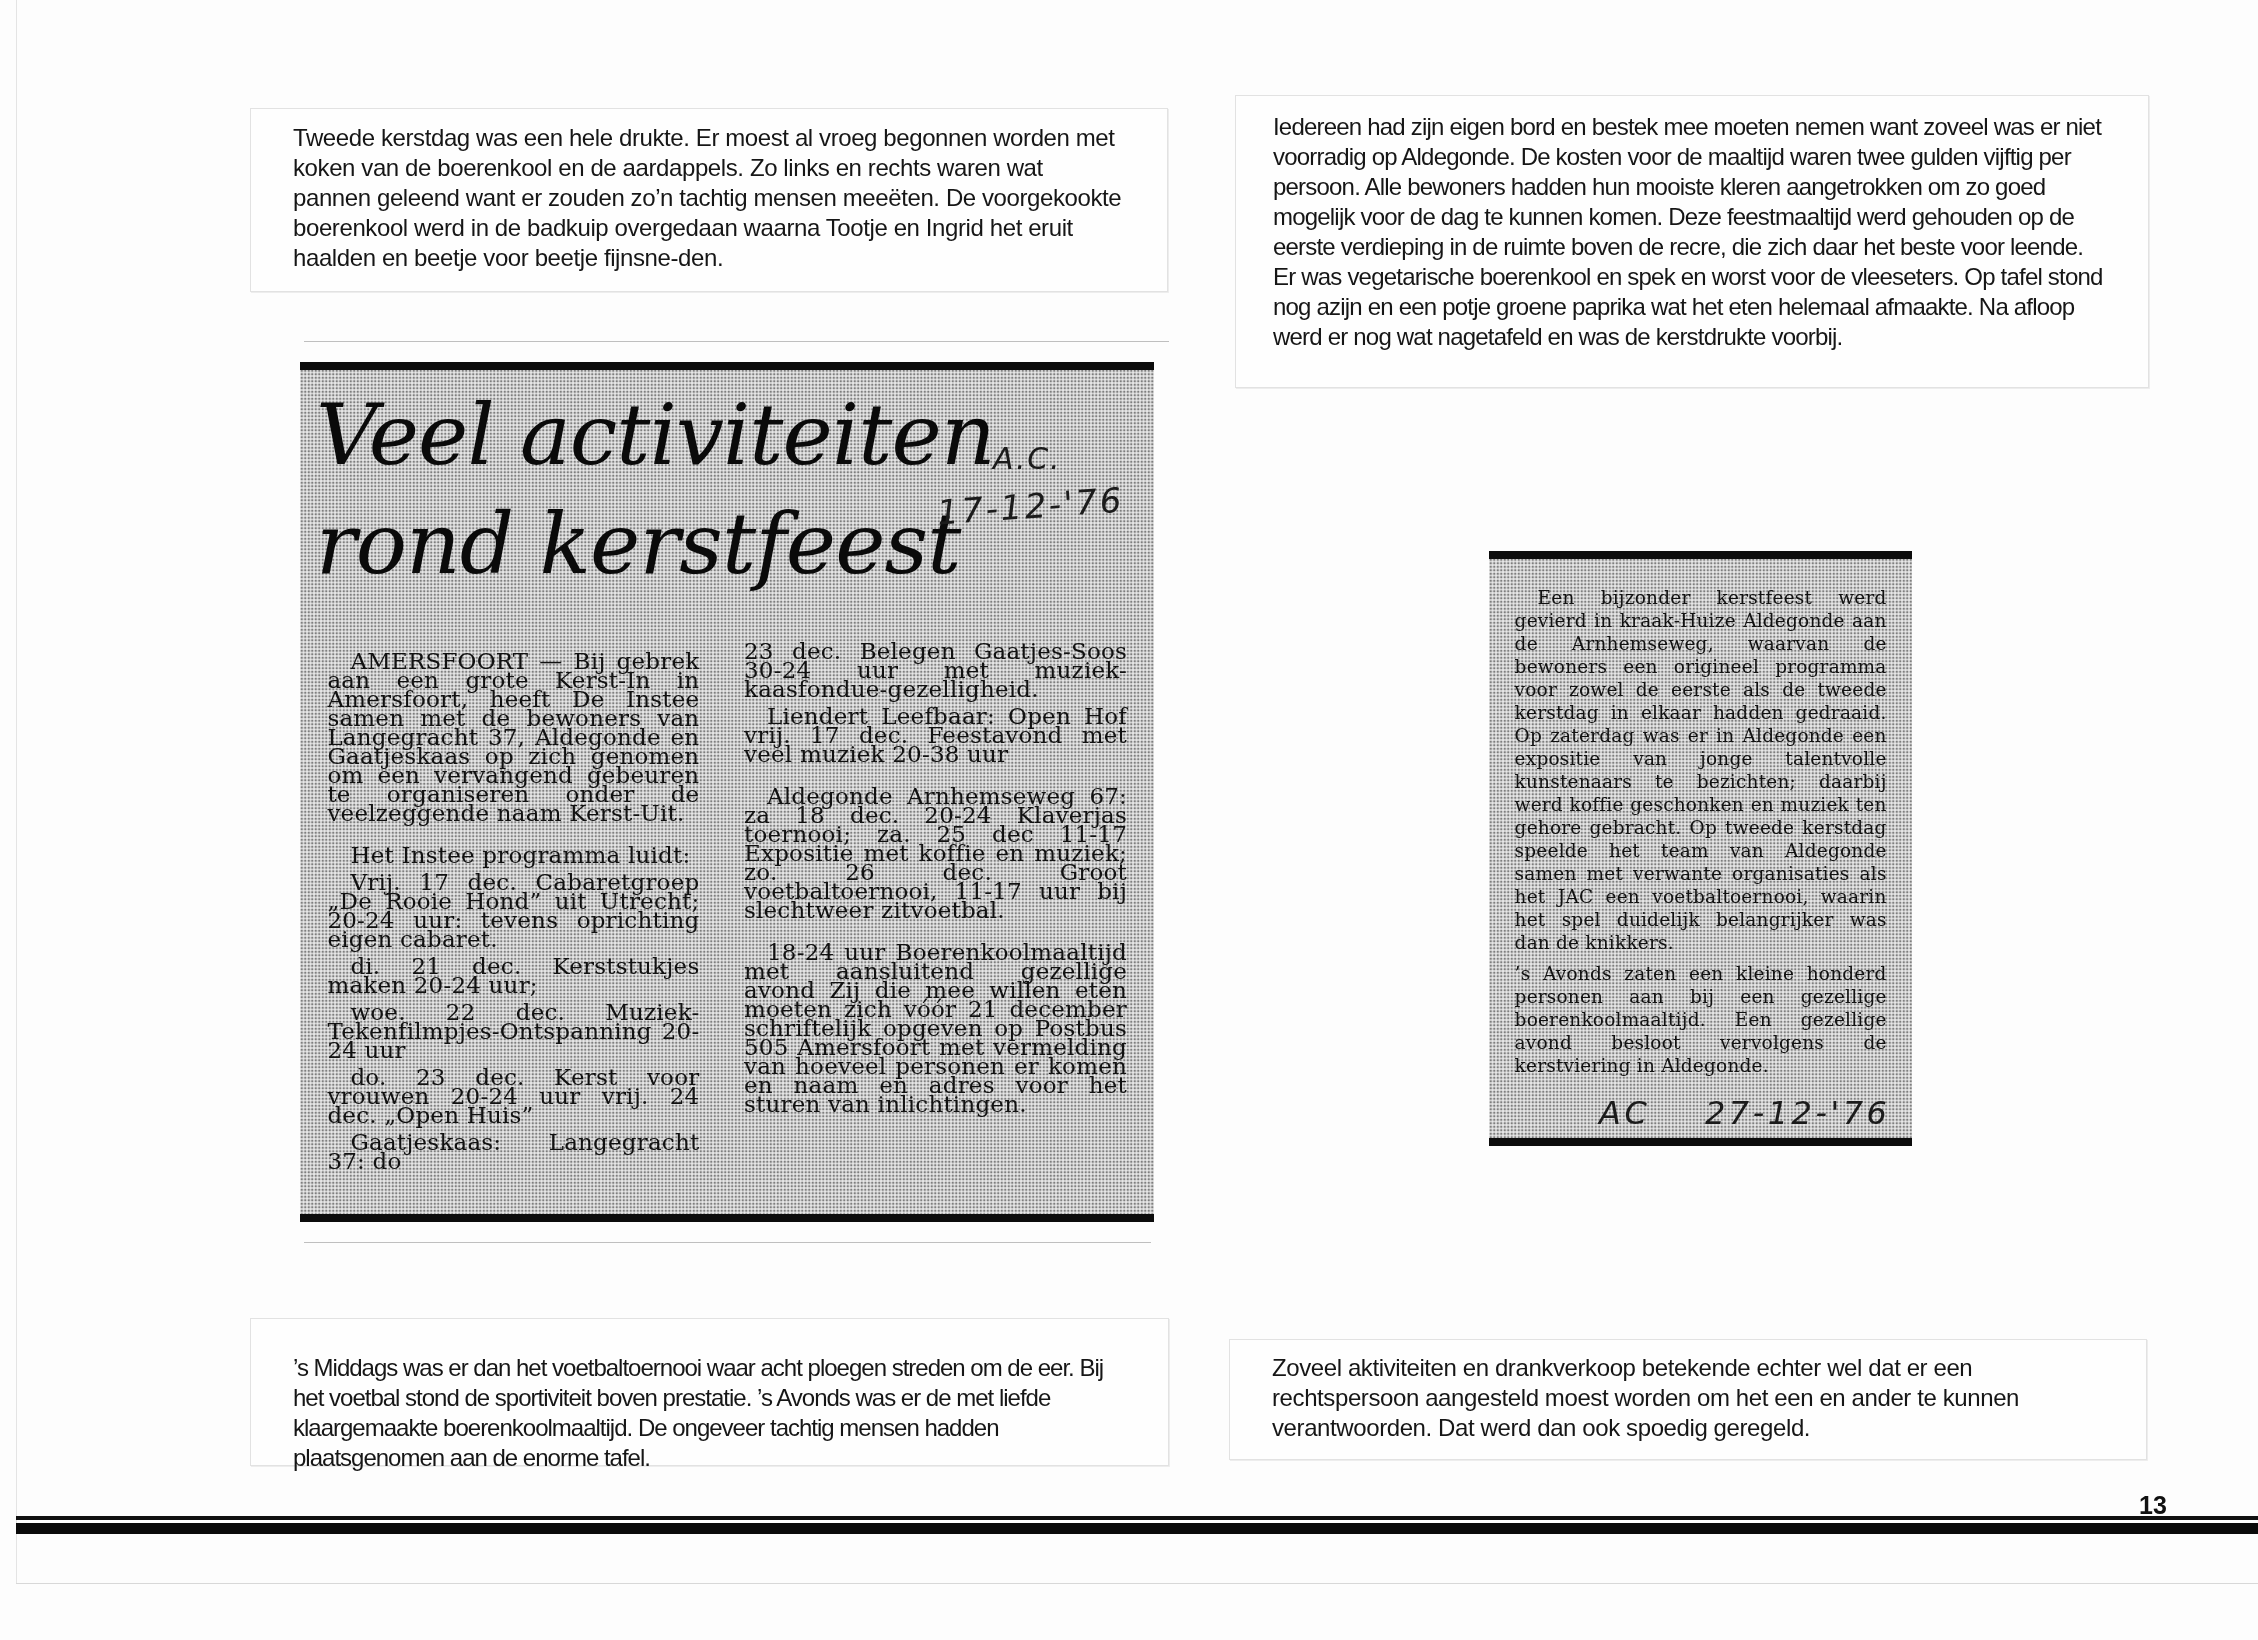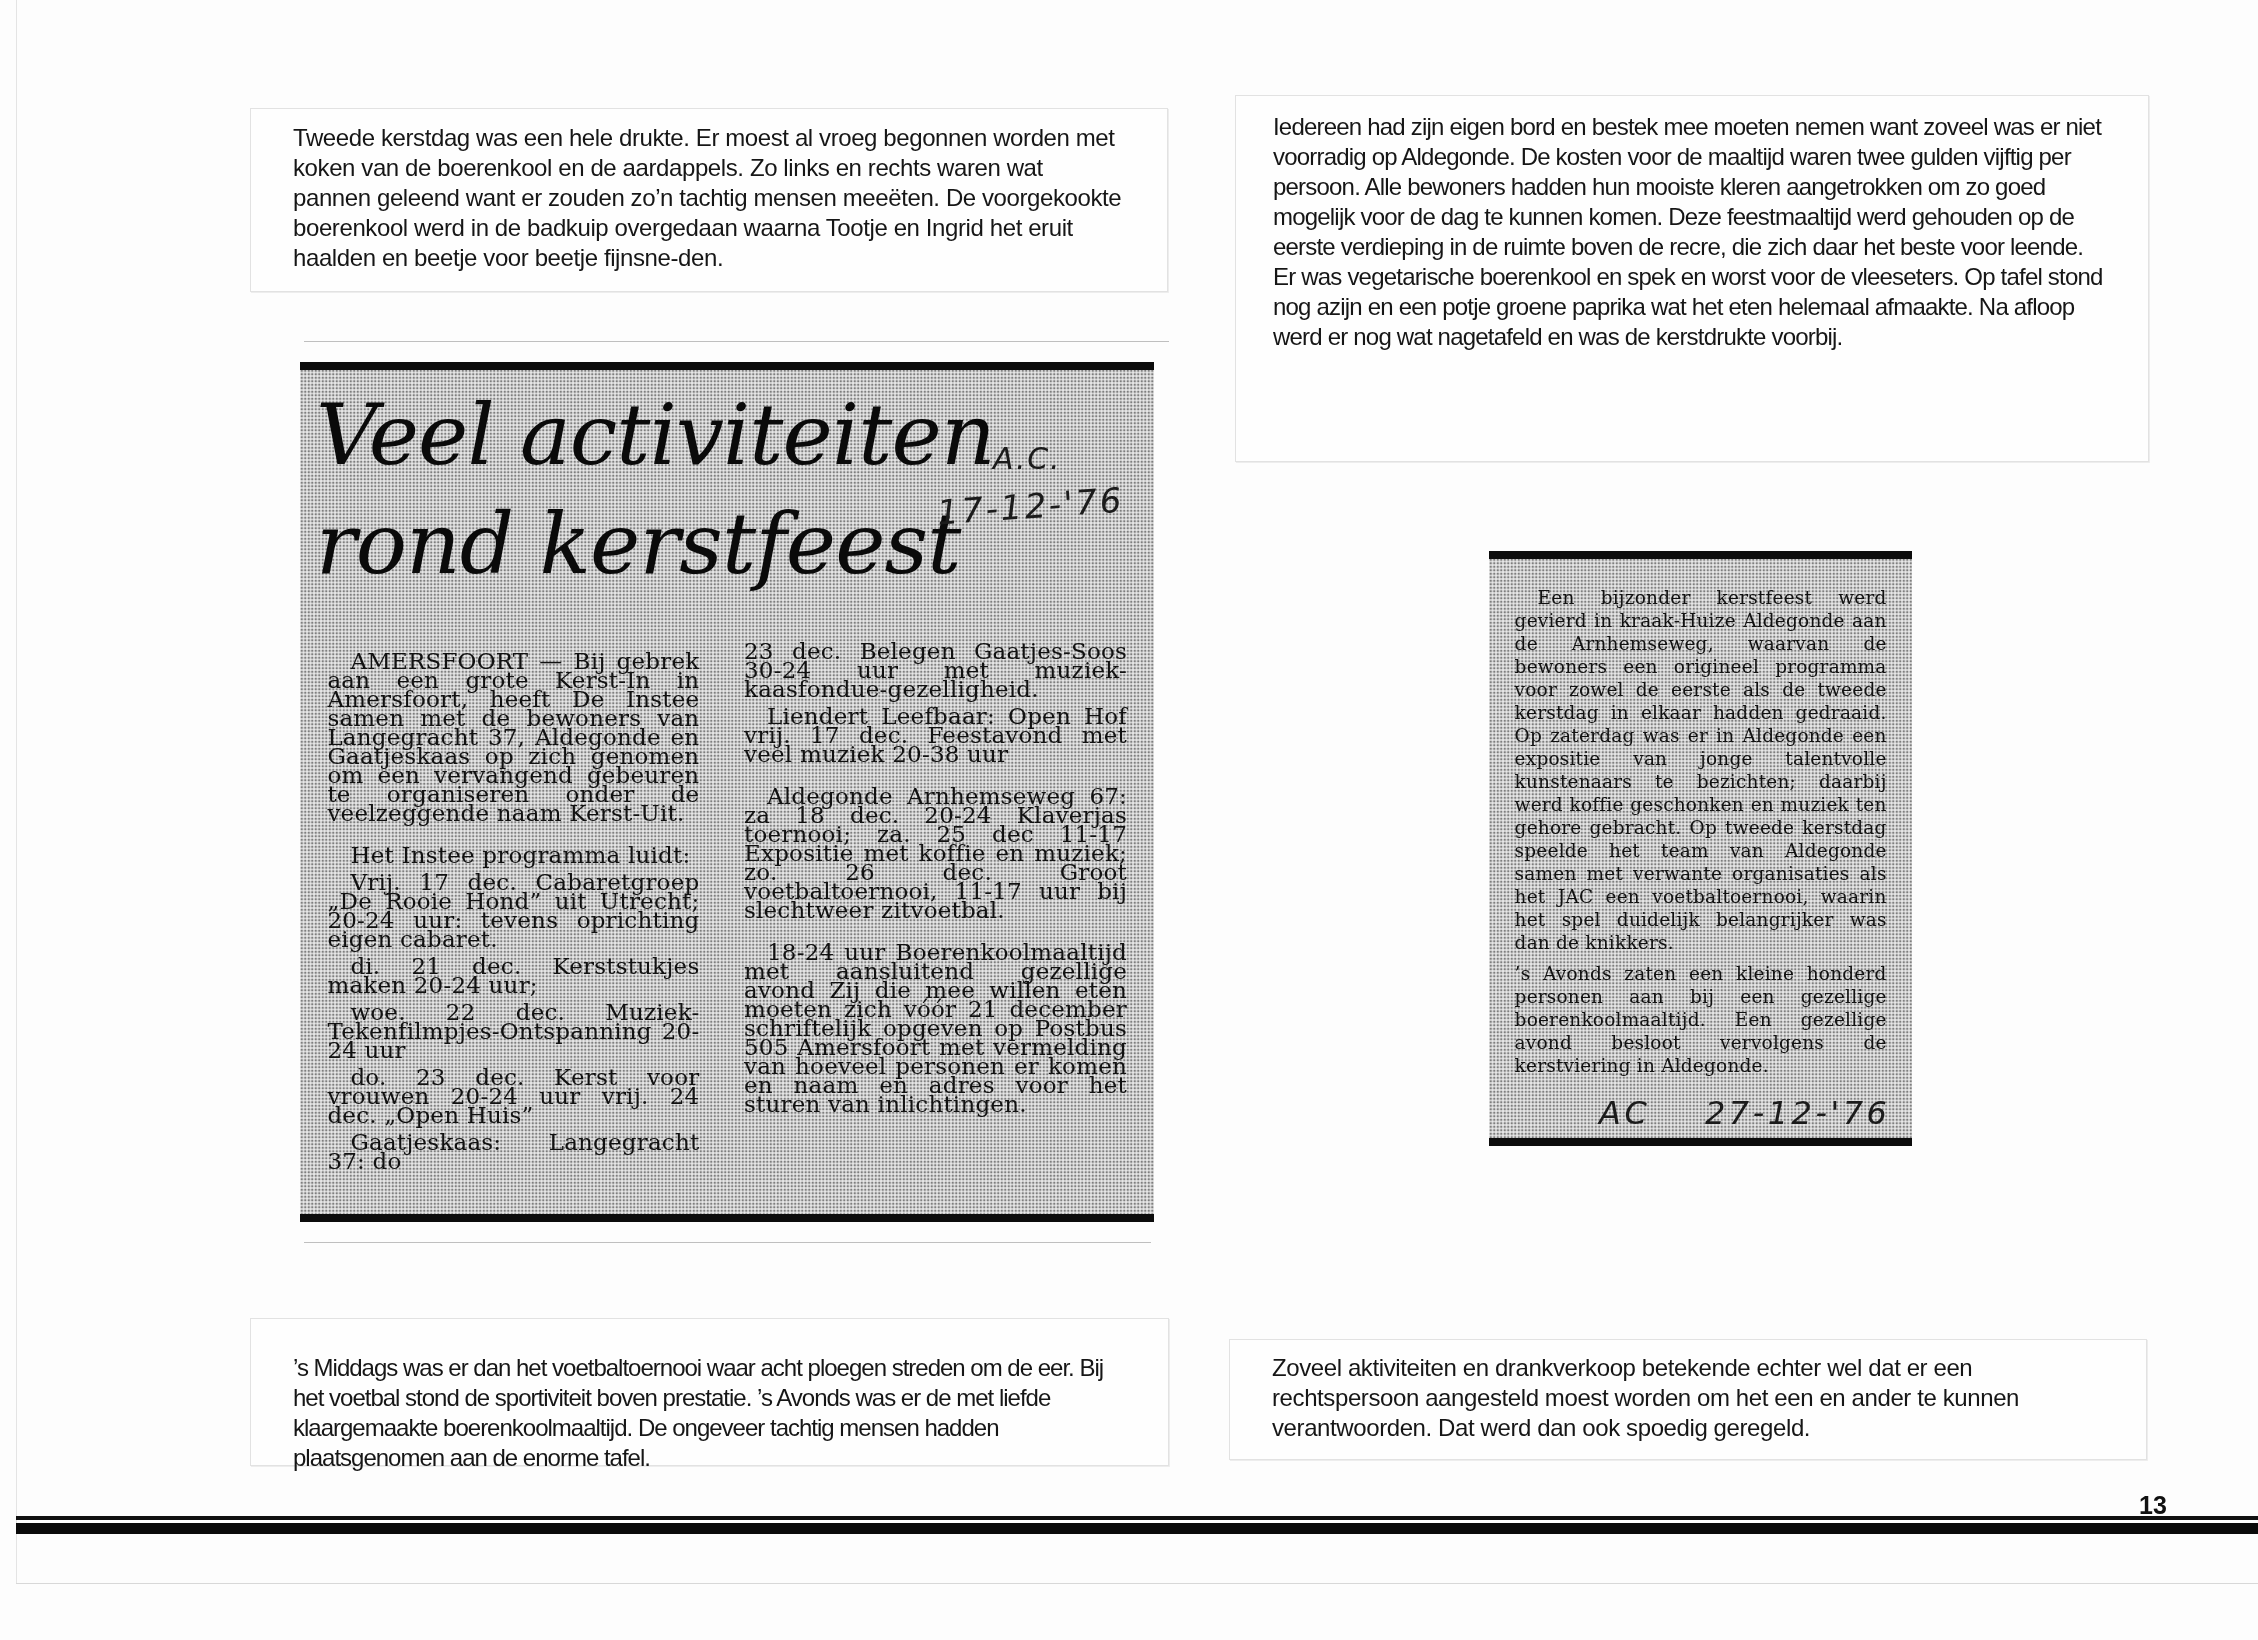--- a/index.html
+++ b/index.html
@@ -16,21 +16,21 @@
     position: absolute; background: #fefefe;
     border: 0.9px solid #e2e2e2;
     box-shadow: 0.9px 0.9px 0 #ececec;
     font-family: "Liberation Sans", sans-serif;
     font-size: 24px; line-height: 30px; color: #161616;
     letter-spacing: -0.4px;
     box-sizing: border-box;
   }
   .textbox p { margin: 0; }
   #box-tl { left: 250px; top: 108px; width: 918px; height: 184px; padding: 14px 42px 0 42px; }
-  #box-tr { left: 1235px; top: 95px; width: 914px; height: 367px; padding: 16px 35px 0 37px; font-size: 24px; letter-spacing: -0.8px; }
+  #box-tr { left: 1235px; top: 95px; width: 914px; height: 293px; padding: 16px 35px 0 37px; font-size: 24px; letter-spacing: -0.8px; }
   #box-bl { left: 250px; top: 1318px; width: 919px; height: 148px; padding: 34px 42px 0 42px; letter-spacing: -1px; }
   #box-br { left: 1229px; top: 1339px; width: 918px; height: 121px; padding: 13.2px 37px 0 42px; }
 
   .clipping {
     position: absolute; box-sizing: border-box;
     background-color: #cfcfcf;
     background-image:
       radial-gradient(circle, rgba(60,60,60,0.55) 0.8px, transparent 1.1px),
       radial-gradient(circle, rgba(255,255,255,0.5) 0.8px, transparent 1.1px);
     background-size: 3.5px 3.5px, 3.5px 3.5px;

